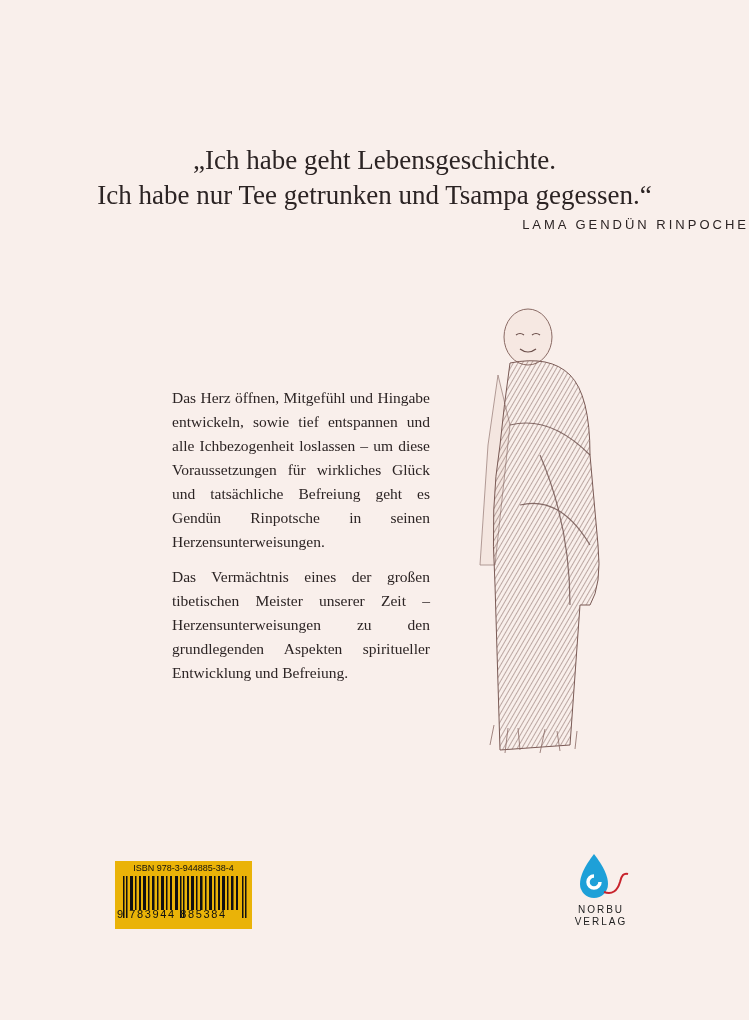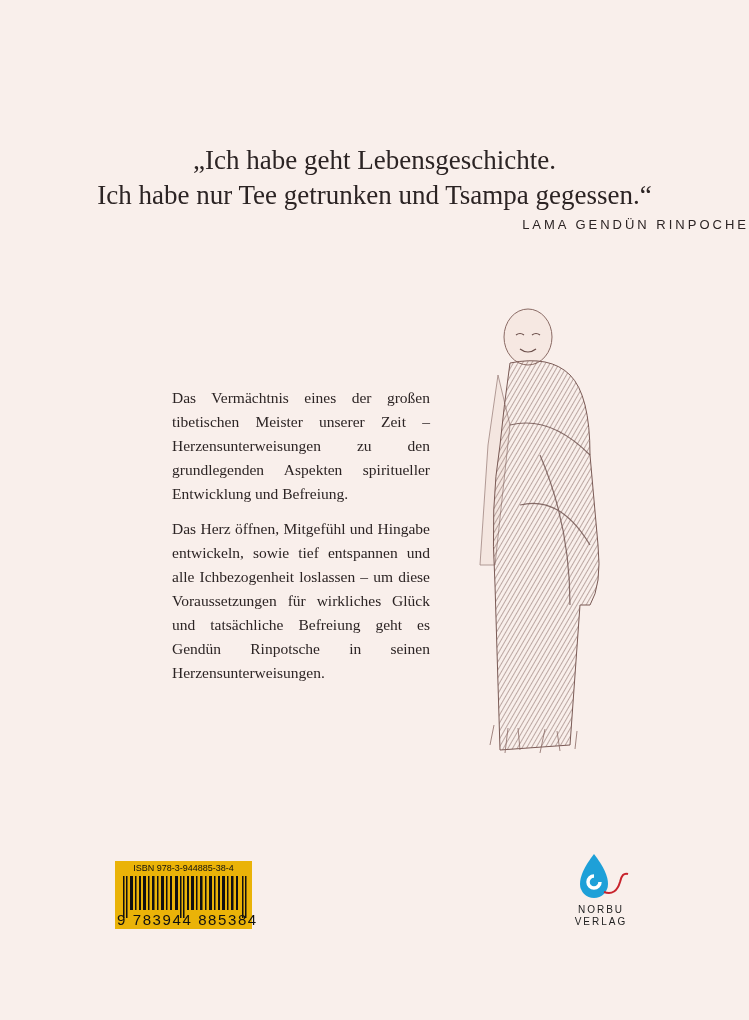--- a/index.html
+++ b/index.html
@@ -38,43 +38,43 @@
   .barcode {
     position: absolute; left: 115px; top: 861px; width: 137px; height: 68px;
     background: #eab308;
   }
   .isbn-label {
     position: absolute; left: 0; right: 0; top: 2px; text-align: center;
     font-family: "Liberation Sans", sans-serif; font-size: 9px; color: #111;
   }
   .bars { position: absolute; left: 8px; top: 15px; width: 124px; height: 42px; }
   .ean {
-    position: absolute; left: 2px; right: 2px; bottom: 1px;
-    font-family: "Liberation Sans", sans-serif; font-size: 15px; color: #111;
+    position: absolute; left: 2px; right: 2px; bottom: 9px;
+    font-family: "Liberation Sans", sans-serif; font-size: 11px; color: #111;
     letter-spacing: 1.6px; white-space: nowrap;
   }
   .logo { position: absolute; left: 566px; top: 852px; width: 70px; height: 86px; }
   .logo-text {
     position: absolute; left: 0; top: 52px; width: 70px;
     font-family: "Liberation Sans", sans-serif; font-size: 10px; letter-spacing: 2px;
     color: #222; text-align: center; line-height: 12px;
   }
 </style>
 </head>
 <body>
 
 <div class="quote">
   <div>„Ich habe geht Lebensgeschichte.</div>
   <div>Ich habe nur Tee getrunken und Tsampa gegessen.“</div>
 </div>
 <div class="author">LAMA GENDÜN RINPOCHE</div>
 
 <div class="body-text">
+  <p>Das Herz öffnen, Mitgefühl und Hingabe entwickeln, sowie tief entspannen und alle Ichbezogenheit loslassen – um diese Voraussetzungen für wirkliches Glück und tatsächliche Befreiung geht es Gendün Rinpotsche in seinen Herzensunterweisungen.</p>
   <p>Das Vermächtnis eines der großen tibetischen Meister unserer Zeit – Herzensunterweisungen zu den grundlegenden Aspekten spiritueller Entwicklung und Befreiung.</p>
-  <p>Das Herz öffnen, Mitgefühl und Hingabe entwickeln, sowie tief entspannen und alle Ichbezogenheit loslassen – um diese Voraussetzungen für wirkliches Glück und tatsächliche Befreiung geht es Gendün Rinpotsche in seinen Herzensunterweisungen.</p>
 </div>
 
 <div class="illustration">
   <svg width="190" height="470" viewBox="0 0 190 470">
     <defs>
       <pattern id="hatch" width="4" height="4" patternUnits="userSpaceOnUse" patternTransform="rotate(30)">
         <line x1="0" y1="0" x2="0" y2="4" stroke="#7a5a55" stroke-width="1.4" opacity="0.7"></line>
       </pattern>
     </defs>
 

